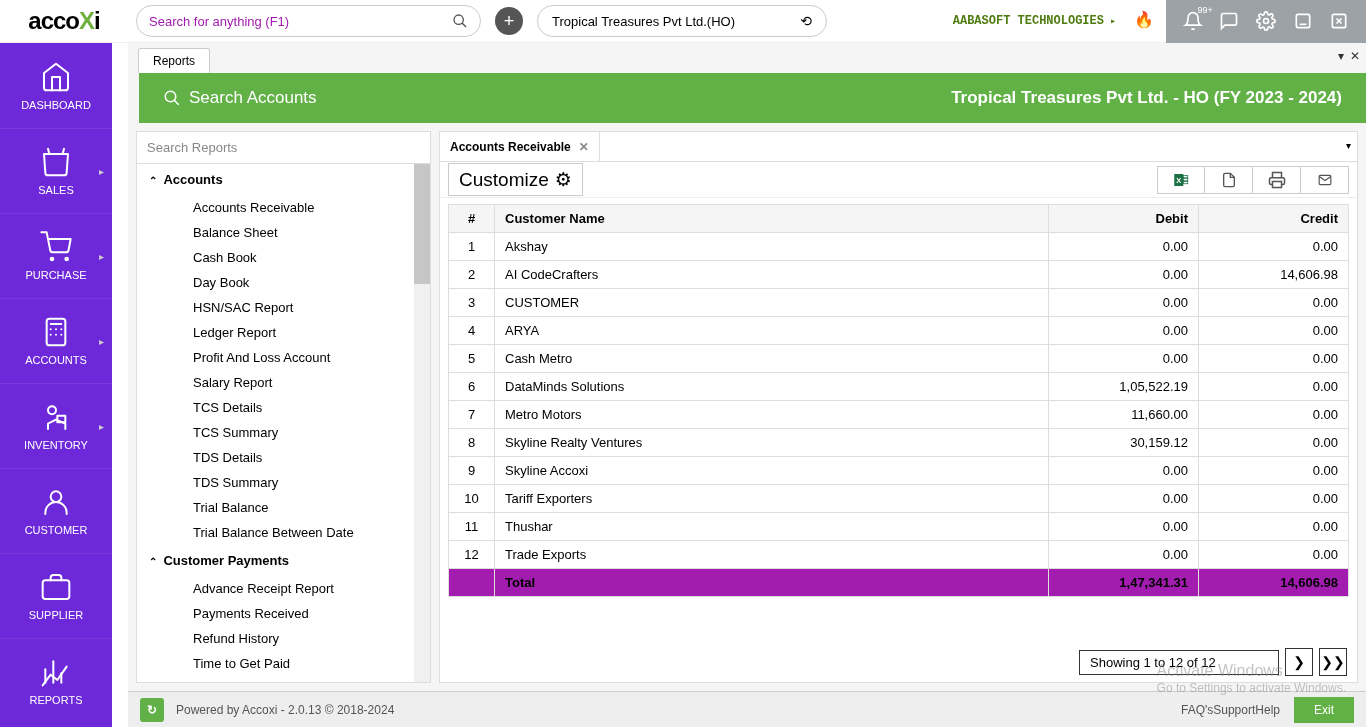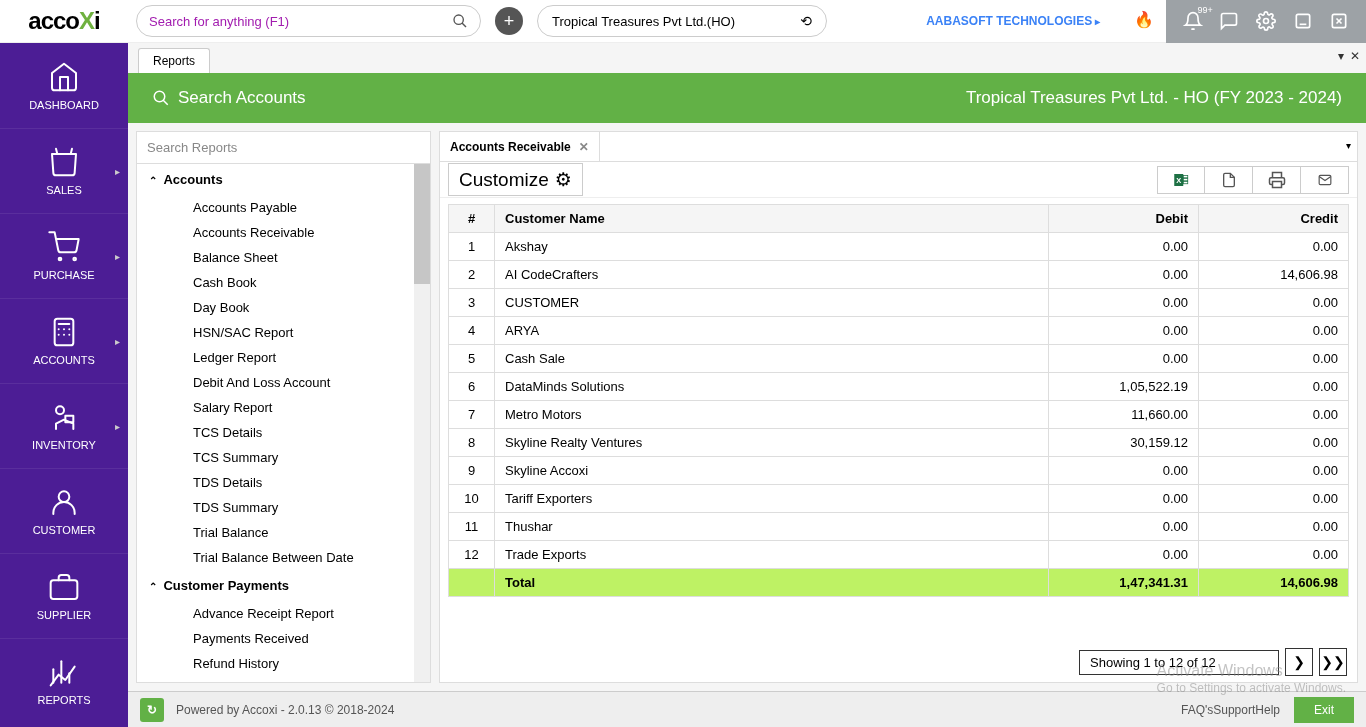--- a/index.html
+++ b/index.html
@@ -8,42 +8,42 @@
 
 .topbar { height: 43px; display: flex; align-items: center; background: #fff; border-bottom: 1px solid #eee; }
 .logo { width: 128px; height: 43px; display:flex; align-items:center; justify-content:center; font-weight:900; font-size:24px; letter-spacing:-1px; color:#000;text-align:center; }
 .logo .x { color:#6fb13f; }
 .search-global { flex:0 0 345px; height:32px; margin-left:8px; border:1px solid #ccc; border-radius:16px; display:flex; align-items:center; padding:0 12px; color:#a21caf; font-size:13px; }
 .search-global .mag { margin-left:auto; }
 .circle-plus { width:28px; height:28px; border-radius:50%; background:#555; color:#fff; display:flex; align-items:center; justify-content:center; margin-left:14px; font-size:18px; }
 .org-pill { flex:0 0 290px; height:32px; margin-left:14px; border:1px solid #ccc; border-radius:16px; display:flex; align-items:center; padding:0 14px; font-size:13px; }
 .org-pill .refresh { margin-left:auto; font-size:14px; }
 .top-right { margin-left:auto; display:flex; align-items:center; height:43px; }
-.company-name { font-size:12px; font-weight:600; color:#3b82f6; margin-right:24px; }
+.company-name { font-size:12px; font-weight:600; color:#4d7c0f; margin-right:8px;font-family:Liberation Mono, monospace; }
 .company-name::after { content:" ▸"; font-size:10px; }
 .fire { width:22px; height:22px; margin: 0 10px; color:#e74c3c; font-size:16px; }
 .icon-block { width:200px; height:43px; background:#9da2a6; display:flex; align-items:center; justify-content:space-evenly; color:#fff; }
 .icon-block .ic { position:relative; font-size:18px; }
 .badge { position:absolute; top:-6px; right:-10px; font-size:9px; }
 
 
-.leftnav { position:absolute; top:43px; left:0; width:128px; bottom:0; background:#4c1d95; color:#fff; }
+.leftnav { position:absolute; top:43px; left:0; width:112px; bottom:0; background:#6d28d9; color:#fff; }
 .nav-item { height:85px; display:flex; flex-direction:column; align-items:center; justify-content:center; font-size:11px; position:relative; cursor:pointer; }
 .nav-item .ic { font-size:30px; margin-bottom:6px; }
 .nav-item .arrow { position:absolute; right:8px; top:50%; transform:translateY(-50%); font-size:10px; color:#ccc; }
 .nav-item + .nav-item { border-top:1px solid rgba(255,255,255,0.08); }
 
 
 .main { position:absolute; top:43px; left:128px; right:0; bottom:0; background:#f5f5f5; display:flex; flex-direction:column; }
 .tabbar { height:30px; background:#f5f5f5; display:flex; align-items:flex-end; padding-left:10px; position:relative; }
 .tabbar .tab { background:#fff; border:1px solid #ccc; border-bottom:none; padding:5px 14px; font-size:12px; border-radius:3px 3px 0 0; }
 .tabbar .winbtns { position:absolute; right:6px; top:6px; font-size:12px; color:#333; display:flex; gap:6px; }
 
-.greenbar { height:50px; background:#62b146; color:#fff; display:flex; align-items:center; padding:0 24px; font-size:17px; }
-.greenbar .title-right { margin-left:auto; font-size:17px; }
+.greenbar { height:50px; background:#62b146; color:#fff; display:flex; align-items:center; padding:0 24px; font-size:17px;margin-left:11px; }
+.greenbar .title-right { margin-left:auto; font-size:17px;font-weight:bold; }
 
 .content { flex:1; display:flex; padding:8px; gap:8px; overflow:hidden; }
 
 
 .reports-panel { width:295px; background:#fff; display:flex; flex-direction:column; border:1px solid #ddd; }
 .search-reports { height:32px; border-bottom:1px solid #ddd; padding:0 10px; display:flex; align-items:center; color:#888; font-size:13px; }
 .report-tree { flex:1; overflow-y:auto; position:relative; }
 .tree-group { padding:8px 12px; font-size:13px; font-weight:600; }
 .tree-group .caret { font-size:10px; margin-right:6px; }
 .tree-item { padding:5px 12px 5px 56px; font-size:13px; cursor:pointer; }
@@ -63,21 +63,21 @@
 .export-btns .eb { width:48px; height:28px; border:1px solid #ccc; border-left:none; display:flex; align-items:center; justify-content:center; font-size:15px; cursor:pointer; }
 .export-btns .eb:first-child { border-left:1px solid #ccc; }
 .xls { color:#1d7044; }
 
 .table-wrap { flex:1; padding:6px 8px; overflow:auto; }
 table { width:100%; border-collapse:collapse; font-size:13px; }
 th, td { border:1px solid #ddd; padding:6px 10px; }
 th { background:#f5f5f5; text-align:left; font-weight:600; }
 th.num, td.num { text-align:right; }
 th.idx, td.idx { text-align:center; width:46px; }
-tr.total td { background:#bef264; font-weight:700; }
+tr.total td { background:#a21caf; font-weight:700; }
 
 .pager { height:40px; display:flex; align-items:center; justify-content:flex-end; padding:0 10px; gap:6px; }
 .pager .info { border:1px solid #333; padding:4px 10px; font-size:13px; width:200px; }
 .pager .pb { width:28px; height:28px; border:1px solid #333; display:flex; align-items:center; justify-content:center; font-size:14px; cursor:pointer; }
 
 
 .footer { height:36px; background:#eee; border-top:1px solid #ccc; display:flex; align-items:center; padding:0 12px; font-size:12px; color:#555; }
 .footer .flogo { width:24px; height:24px; background:#62b146; color:#fff; display:flex; align-items:center; justify-content:center; margin-right:12px; border-radius:3px; font-weight:bold; }
 .footer .links { margin-left:auto; display:flex; gap:0; }
 .exit-btn { background:#62b146; color:#fff; padding:6px 20px; margin-left:14px; cursor:pointer; }
@@ -255,28 +255,27 @@
     <span class="title-right">Tropical Treasures Pvt Ltd. - HO (FY 2023 - 2024)</span>
   </div>
 
   <div class="content">
     <div class="reports-panel">
       <div class="search-reports">
         <span>Search Reports</span>
       </div>
       <div class="report-tree" id="report-tree">
         <div class="tree-group"><span class="caret">⌃</span>Accounts</div>
-          <div class="tree-item">Accounts Payable</div>
           <div class="tree-item">Accounts Receivable</div>
           <div class="tree-item">Balance Sheet</div>
           <div class="tree-item">Cash Book</div>
           <div class="tree-item">Day Book</div>
           <div class="tree-item">HSN/SAC Report</div>
           <div class="tree-item">Ledger Report</div>
-          <div class="tree-item">Debit And Loss Account</div>
+          <div class="tree-item">Profit And Loss Account</div>
           <div class="tree-item">Salary Report</div>
           <div class="tree-item">TCS Details</div>
           <div class="tree-item">TCS Summary</div>
           <div class="tree-item">TDS Details</div>
           <div class="tree-item">TDS Summary</div>
           <div class="tree-item">Trial Balance</div>
           <div class="tree-item">Trial Balance Between Date</div>
           <div class="tree-group"><span class="caret">⌃</span>Customer Payments</div>
           <div class="tree-item">Advance Receipt Report</div>
           <div class="tree-item">Payments Received</div>
@@ -361,21 +360,21 @@
                 <td class="num">0.00</td>
               </tr>
               <tr>
                 <td class="idx">4</td>
                 <td>ARYA</td>
                 <td class="num">0.00</td>
                 <td class="num">0.00</td>
               </tr>
               <tr>
                 <td class="idx">5</td>
-                <td>Cash Sale</td>
+                <td>Cash Metro</td>
                 <td class="num">0.00</td>
                 <td class="num">0.00</td>
               </tr>
               <tr>
                 <td class="idx">6</td>
                 <td>DataMinds Solutions</td>
                 <td class="num">1,05,522.19</td>
                 <td class="num">0.00</td>
               </tr>
               <tr>

